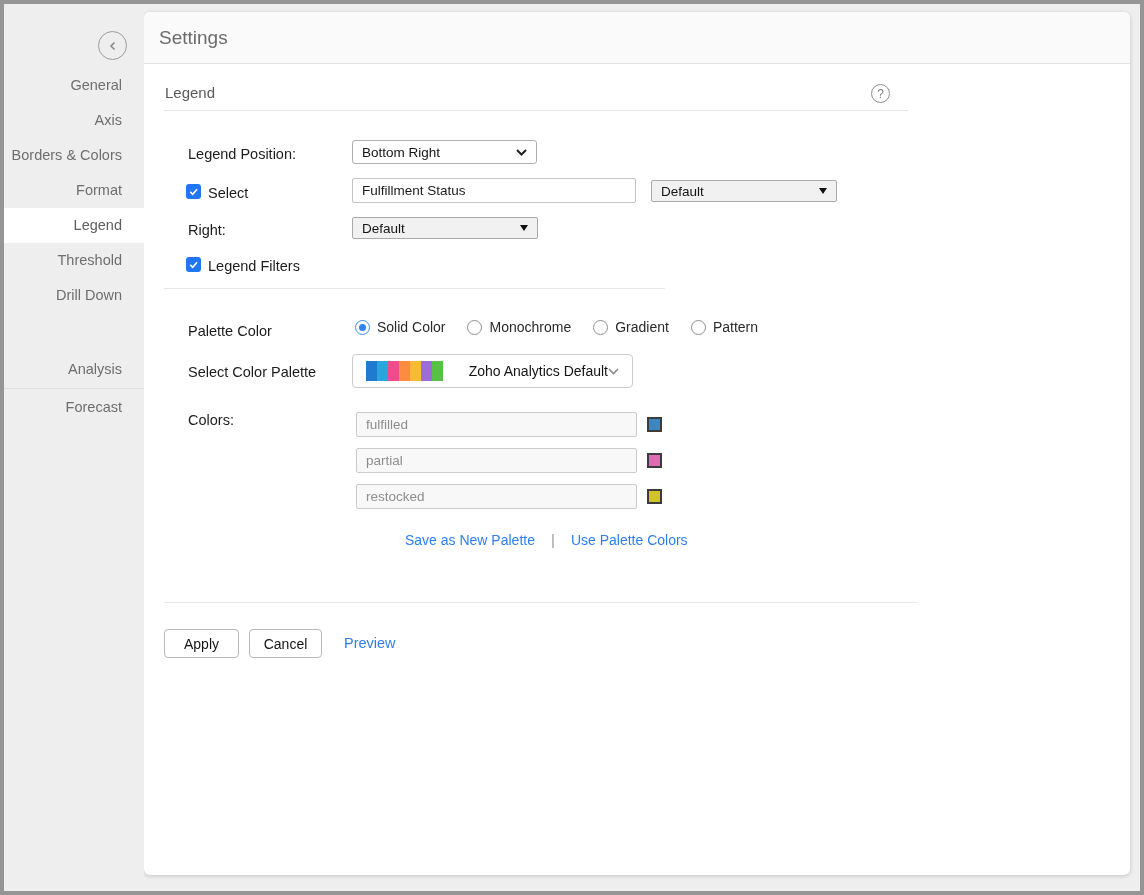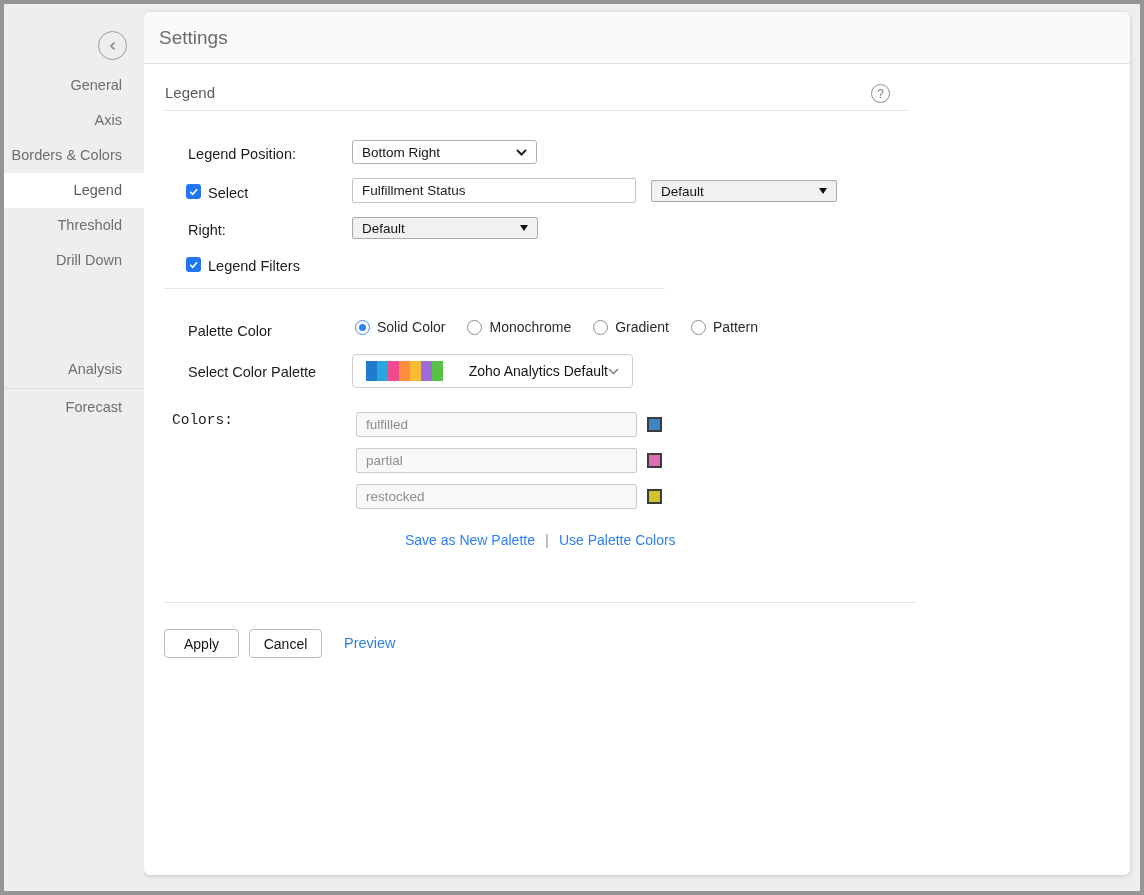--- a/index.html
+++ b/index.html
@@ -119,21 +119,21 @@
   .palette-name { font-size:14px; color:#141414; margin-left:12px; flex:1; }
   .palette-dropdown svg { stroke:#8a8a8a; fill:none; stroke-width:1.6; }
 
   
   .color-input {
     left:356px; width:281px; height:25px; background:#f8f8f8;
     border:1px solid #cbcbcb; color:#8d8d8d;
   }
   .swatch { left:647px; width:15px; height:15px; border:2px solid #3c3c3c; cursor:pointer; }
 
-  .links-row { left:405px; top:531px; display:flex; align-items:center; gap:10px; }
+  .links-row { left:405px; top:531px; display:flex; align-items:center; gap:16px; }
   .link { font-size:14px; color:#2d7ff0; cursor:pointer; text-decoration:none; }
   .link-sep { color:#9b9b9b; font-size:15px; }
 
   .btn {
     position:absolute; top:629px; height:29px; border:1px solid #b9b9b9;
     border-radius:4px; background:#fff; font-family:"Liberation Sans", sans-serif;
     font-size:14px; color:#141414; cursor:pointer; z-index:4;
   }
   .btn-apply  { left:164px; width:75px;text-align:center; }
   .btn-cancel { left:249px; width:73px; }
@@ -147,20 +147,21 @@
   <aside class="sidebar">
     <button class="back-btn">
       <svg width="12" height="12" viewBox="0 0 12 12">
           <polyline points="7.5,2.5 4,6 7.5,9.5"></polyline>
         </svg>
     </button>
     <nav class="nav nav-main">
       <div class="nav-item">General</div>
       <div class="nav-item">Axis</div>
       <div class="nav-item">Borders &amp; Colors</div>
+      <div class="nav-item">Format</div>
       <div class="nav-item active">Legend</div>
       <div class="nav-item">Threshold</div>
       <div class="nav-item">Drill Down</div>
     </nav>
     <nav class="nav nav-extra">
       <div class="nav-item">Analysis</div>
       <div class="nav-divider"></div>
       <div class="nav-item">Forecast</div>
     </nav>
   </aside>
@@ -241,21 +242,21 @@
       <span class="stripe" style="background-color: rgb(248, 188, 52);"></span>
       <span class="stripe" style="background-color: rgb(158, 108, 214);"></span>
       <span class="stripe" style="background-color: rgb(87, 193, 70);"></span>
     </span>
     <span class="palette-name">Zoho Analytics Default</span>
     <svg width="11" height="7" viewBox="0 0 11 7">
         <polyline points="1,1 5.5,5.5 10,1"></polyline>
       </svg>
   </div>
 
-  <div class="content-el field-label" style="left:172px; top:412px;font-family:Liberation Mono, monospace;">Colors:</div>
+  <div class="content-el field-label" style="left:188px; top:412px;">Colors:</div>
   <input class="content-el text-input color-input" style="top: 412px;" value="fulfilled">
   <div class="content-el swatch" style="top: 417px; background-color: rgb(62, 134, 194);"></div>
   <input class="content-el text-input color-input" style="top: 448px;" value="partial">
   <div class="content-el swatch" style="top: 453px; background-color: rgb(222, 108, 178);"></div>
   <input class="content-el text-input color-input" style="top: 484px;" value="restocked">
   <div class="content-el swatch" style="top: 489px; background-color: rgb(210, 195, 43);"></div>
 
   <div class="content-el links-row">
     <a class="link">Save as New Palette</a>
     <span class="link-sep">|</span>

